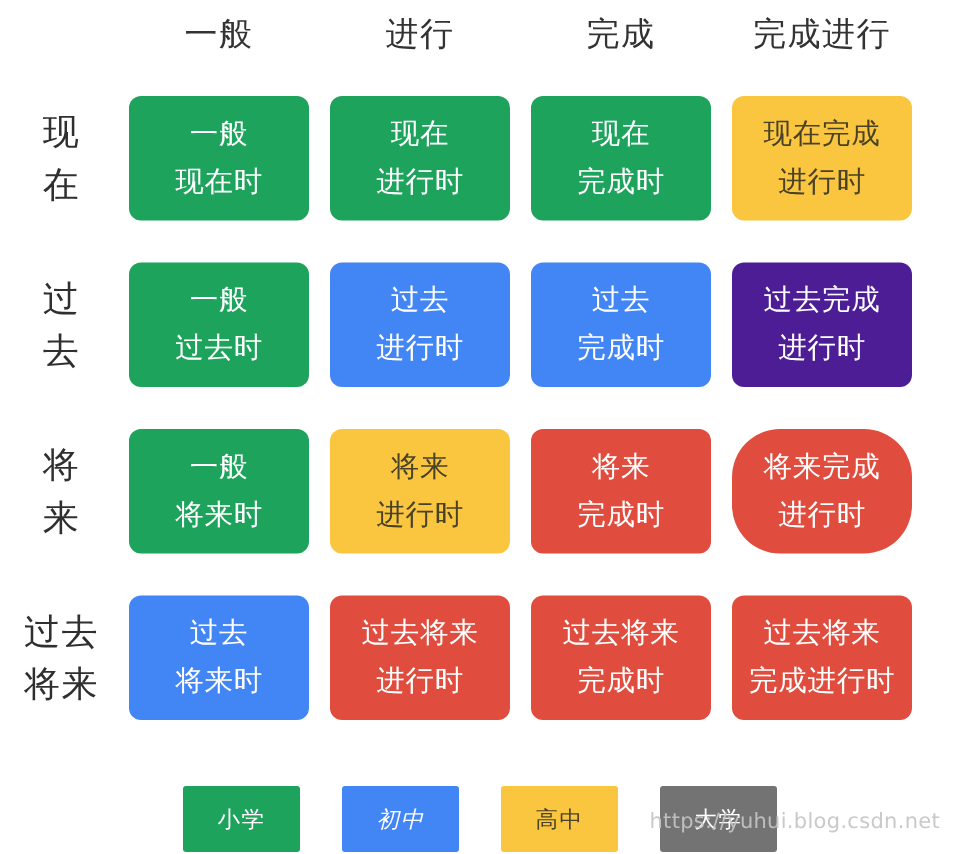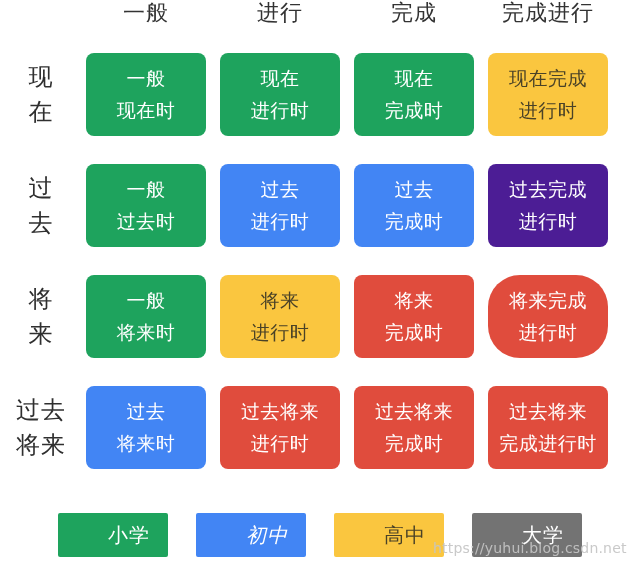--- a/index.html
+++ b/index.html
@@ -10,20 +10,21 @@
     height: 569px;
     background: #ffffff;
     overflow: hidden;
   }
   .grid {
     display: grid;
     grid-template-columns: 72px repeat(4, 120px);
     grid-template-rows: 25px repeat(4, 83px);
     column-gap: 14px;
     row-gap: 28px;
+    margin-top: 11px;
   }
   .col-header {
     display: flex;
     align-items: flex-end;
     justify-content: center;
     font-size: 22px;
     color: #333333;
     line-height: 1;
     padding-bottom: 1px;
     letter-spacing: 1px;
@@ -56,24 +57,23 @@
     justify-content: center;
     gap: 28px;
     margin-top: 44px;
   }
   .legend-box {
     width: 78px;
     height: 44px;
     display: flex;
     align-items: center;
     justify-content: center;
-    font-size: 20px;
+    font-size: 15px;
     border-radius: 2px;
     letter-spacing: 1px;
-    padding-left: 32px;
   }
   .watermark {
     position: absolute;
     left: 433px;
     top: 540px;
     font-size: 14px;
     color: rgba(196, 196, 196, 0.92);
     letter-spacing: 0.2px;
     z-index: 2;
     white-space: nowrap;

